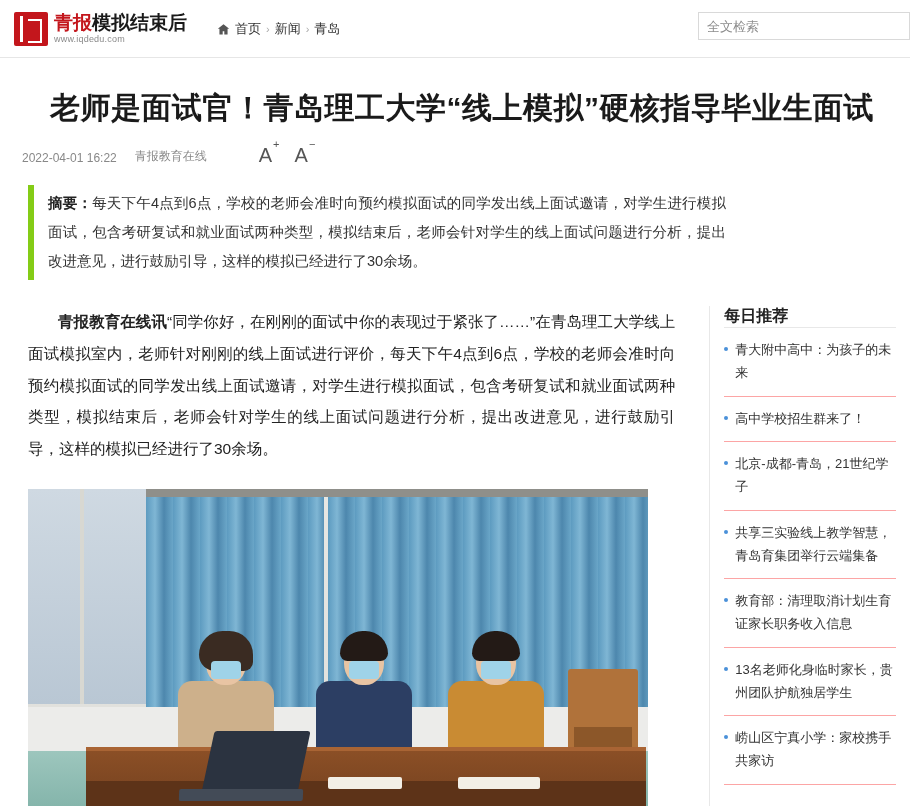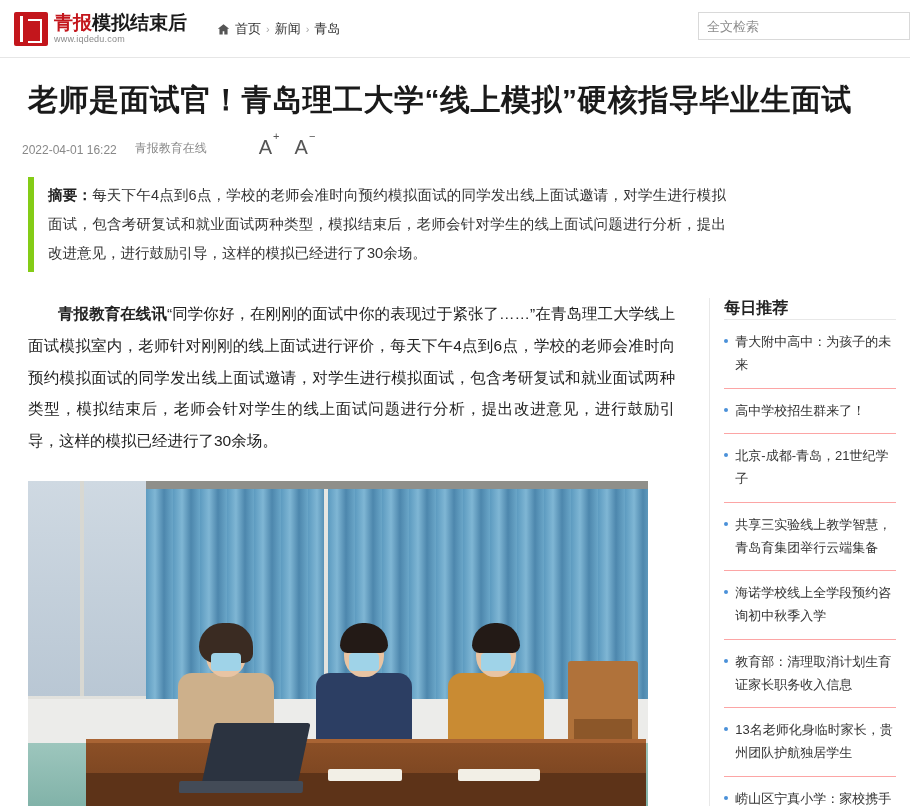--- a/index.html
+++ b/index.html
@@ -118,23 +118,24 @@
   
   .wrap {
     padding: 0 14px;
     box-sizing: border-box;
   }
   .title {
     font-size: 30px;
     font-weight: bold;
     color: #1a1a1a;
     line-height: 1.3;
-    margin: 22px 0 0 14px;
+    margin: 30px 0 0 14px;
     letter-spacing: 0.5px;
     font-family: "Liberation Sans", sans-serif;
+    text-align: center;
   }
   .meta {
     margin: 18px 0 0 8px;
     display: flex;
     align-items: flex-end;
     gap: 18px;
     font-size: 12px;
     color: #888;
   }
   .font-ctrls {
@@ -420,21 +421,20 @@
       </div>
     </div>
 
     <div class="side-col">
       <h3 class="side-title">每日推荐</h3>
       <ul class="side-list">
         <li>青大附中高中：为孩子的未来</li>
         <li>高中学校招生群来了！</li>
         <li>北京-成都-青岛，21世纪学子</li>
         <li>共享三实验线上教学智慧，青岛育集团举行云端集备</li>
-        <li>海诺学校线上全学段预约咨询初中秋季入学</li>
         <li>教育部：清理取消计划生育证家长职务收入信息</li>
         <li>13名老师化身临时家长，贵州团队护航独居学生</li>
         <li>崂山区宁真小学：家校携手共家访</li>
 
       </ul>
     </div>
 
   </div>
 </div>
 

